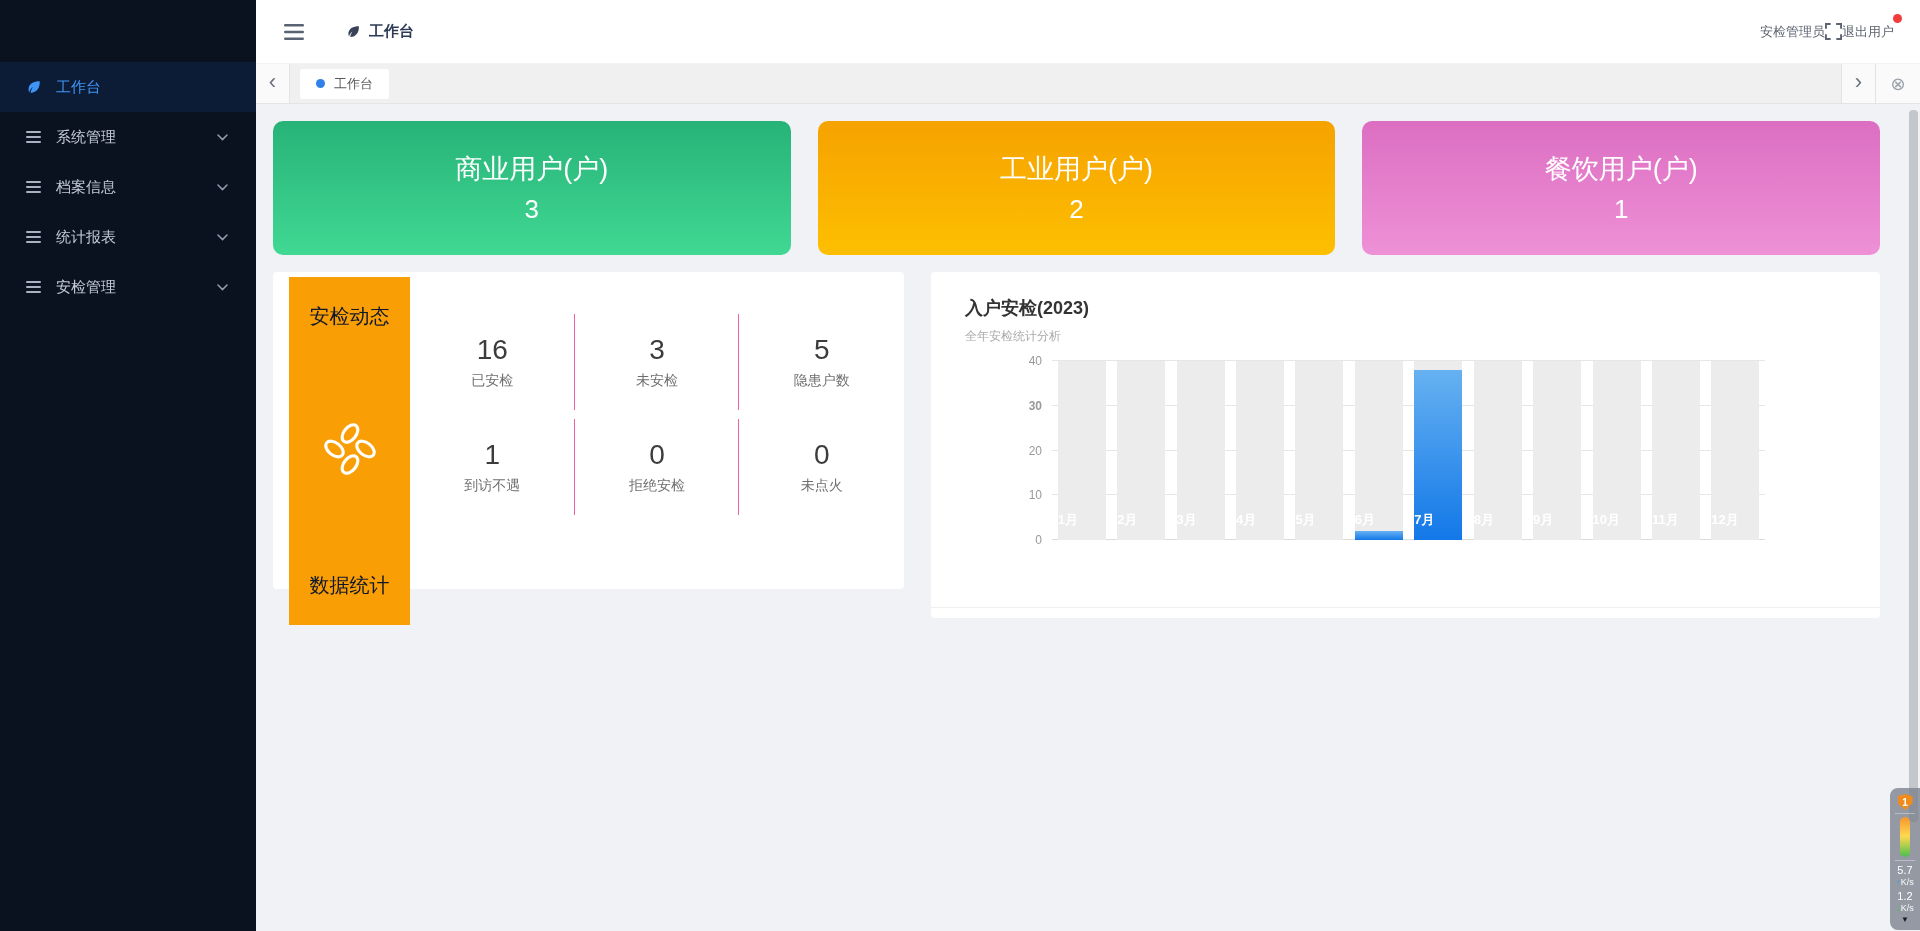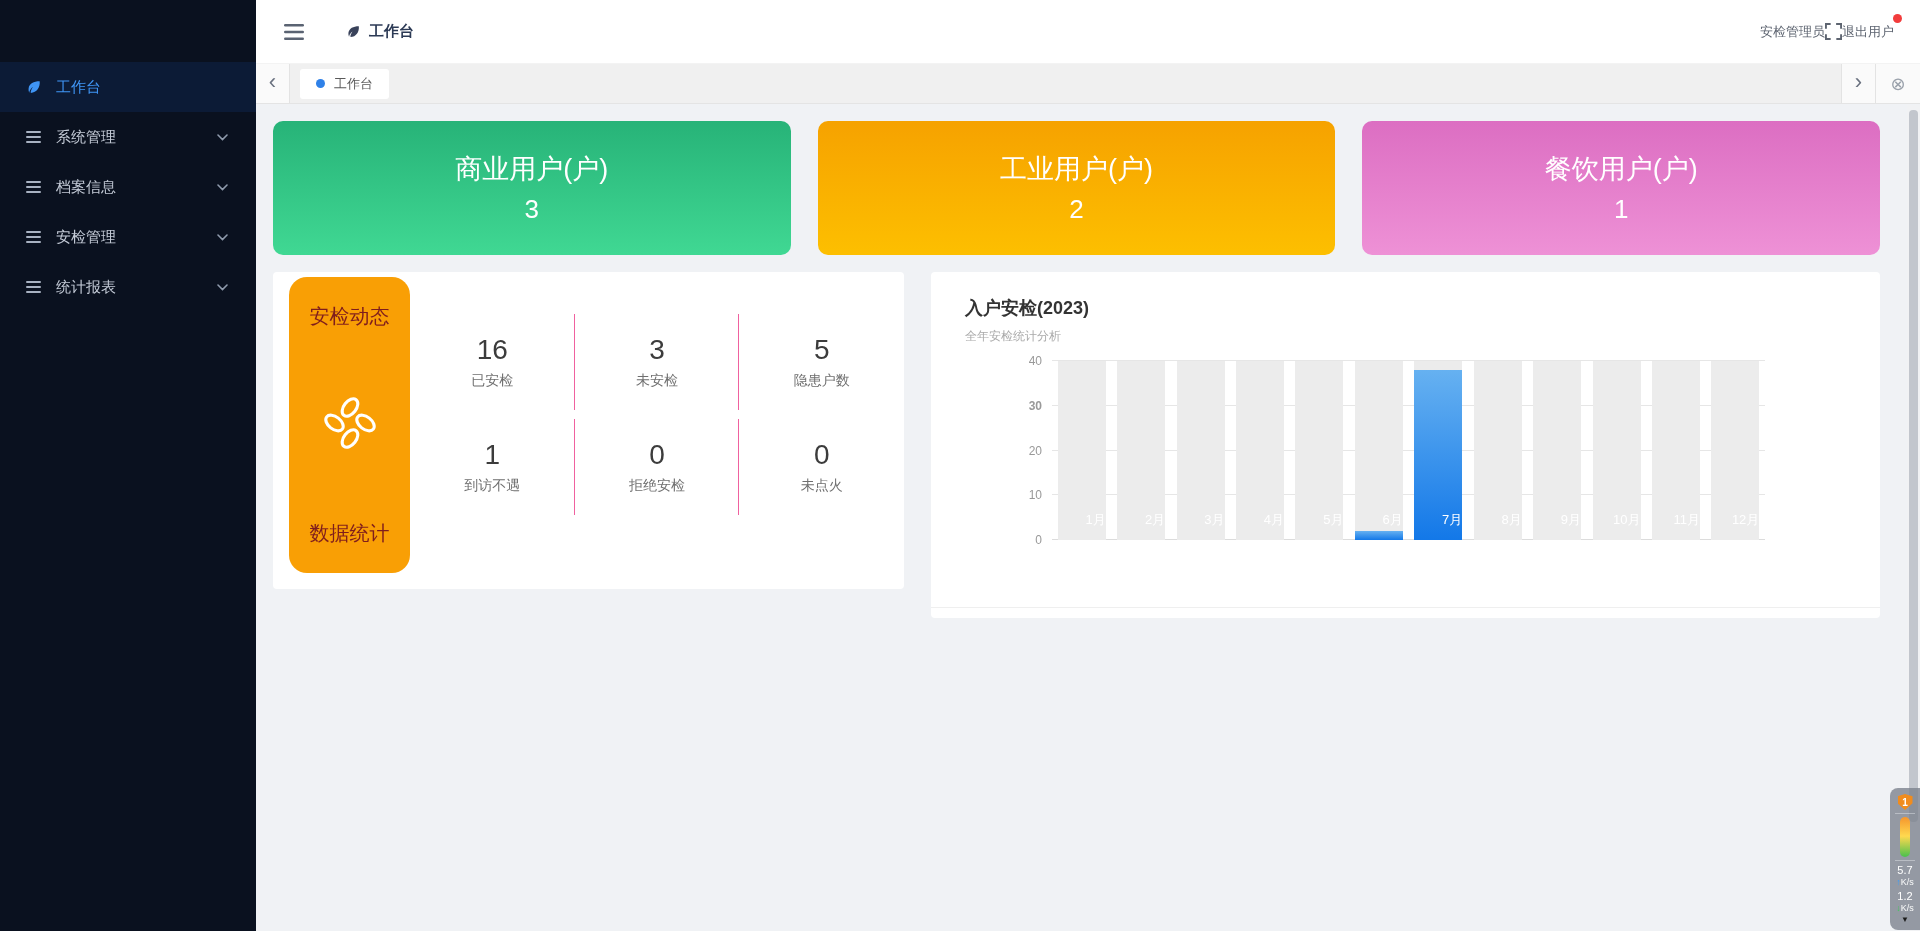--- a/index.html
+++ b/index.html
@@ -51,22 +51,22 @@
   .stat-card { flex:1; height:134px; border-radius:10px; color:#fff; display:flex;
     flex-direction:column; align-items:center; justify-content:center; gap:7px; }
   .stat-card .t { font-size:27px; }
   .stat-card .v { font-size:26px; }
 
   .panels-row { margin-top:17px; display:flex; gap:27px; align-items:flex-start; }
 
   
   .safety-panel { width:631px; height:317px; background:#fff; border-radius:4px;
     display:flex; padding:5px 0 0 16px; }
-  .safety-side { width:121px; height:296px; background:#f99f05; color:#7f1d1d; display:flex;
-    flex-direction:column; align-items:center; justify-content:space-between; padding:26px 0;border-radius:18px; }
+  .safety-side { width:121px; height:348px; background:#f99f05; color:#0f172a; display:flex;
+    flex-direction:column; align-items:center; justify-content:space-between; padding:26px 0; }
   .safety-side .st { font-size:20px; }
   .safety-stats { flex:1; display:grid; grid-template-columns:repeat(3,1fr);
     grid-auto-rows:105px; margin-top:32px; align-items:center; }
   .stat-cell { position:relative; height:105px; display:flex; flex-direction:column;
     align-items:center; justify-content:center; gap:6px; }
   .stat-cell .num { font-size:28px; color:#3c3c3c; }
   .stat-cell .lbl { font-size:14px; color:#6f6f6f; }
   .stat-cell.divider::after { content:""; position:absolute; right:0; top:50%;
     transform:translateY(-50%); width:1px; height:96px; background:#f0619f; }
 
@@ -79,22 +79,22 @@
   .gl { position:absolute; left:0; right:0; height:1px; background:#e6e6e6; }
   .gl.base { background:#dcdcdc; }
   .yl { position:absolute; right:calc(100% + 10px); transform:translateY(50%);
     font-size:12px; color:#999; }
   .slots { position:absolute; left:0; right:0; top:0; bottom:0; display:flex; }
   .slot { flex:1; position:relative; }
   .bgbar { position:absolute; left:50%; transform:translateX(-50%); top:0; bottom:0;
     width:48px; background:#ececec; }
   .bar { position:absolute; bottom:0; left:0; width:100%;
     background:linear-gradient(180deg,#66b1f1 0%,#1378e8 100%); }
-  .mlabel { position:absolute; bottom:11px; width:100%; text-align:right;
-    color:#fff; font-size:13px; z-index:2; }
+  .mlabel { position:absolute; bottom:11px; width:100%; text-align:left;
+    color:#fff; font-size:13px; z-index:2;font-weight:bold; }
   .chart-footer { position:absolute; left:0; right:0; bottom:10px; height:1px; background:#efefef; }
 
   
   .scroll-track { position:fixed; right:0; top:105px; width:13px; height:826px; background:#f1f2f4; z-index:4; }
   .scroll-thumb { position:fixed; right:2px; top:110px; width:9px; height:712px;
     background:#c2c6cd; border-radius:4px; z-index:5; }
 
   
   .net-widget { position:fixed; right:0; bottom:1px; width:30px; height:142px;
     background:rgba(122,128,140,0.78); border-radius:8px 0 0 8px; z-index:50;
@@ -166,39 +166,39 @@
   <div class="s-item">
     <span class="s-icon">
       <svg width="15" height="12" viewBox="0 0 15 12">
             <g fill="currentColor">
               <rect width="15" height="2" rx="1"></rect>
               <rect y="5" width="15" height="2" rx="1"></rect>
               <rect y="10" width="15" height="2" rx="1"></rect>
             </g>
           </svg>
     </span>
-    <span class="s-label">安检管理</span>
+    <span class="s-label">统计报表</span>
     <span class="s-chev">
       <svg width="11" height="7" viewBox="0 0 11 7">
             <path d="M1 1l4.5 4.5L10 1" stroke="currentColor" stroke-width="1.6" fill="none" stroke-linecap="round"></path>
           </svg>
     </span>
   </div>
 
   <div class="s-item">
     <span class="s-icon">
       <svg width="15" height="12" viewBox="0 0 15 12">
             <g fill="currentColor">
               <rect width="15" height="2" rx="1"></rect>
               <rect y="5" width="15" height="2" rx="1"></rect>
               <rect y="10" width="15" height="2" rx="1"></rect>
             </g>
           </svg>
     </span>
-    <span class="s-label">统计报表</span>
+    <span class="s-label">安检管理</span>
     <span class="s-chev">
       <svg width="11" height="7" viewBox="0 0 11 7">
             <path d="M1 1l4.5 4.5L10 1" stroke="currentColor" stroke-width="1.6" fill="none" stroke-linecap="round"></path>
           </svg>
     </span>
   </div>
 </nav>
 </div>
 
 <header class="header">

